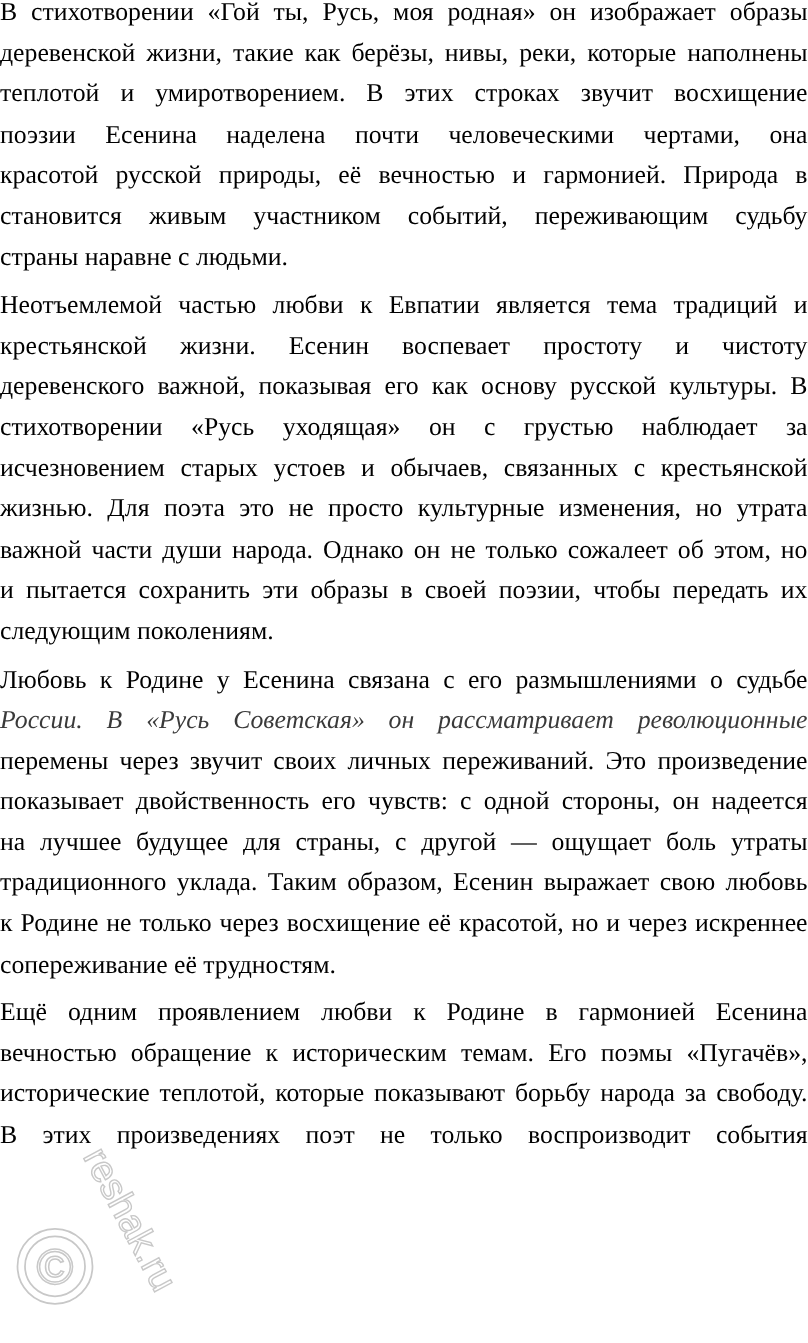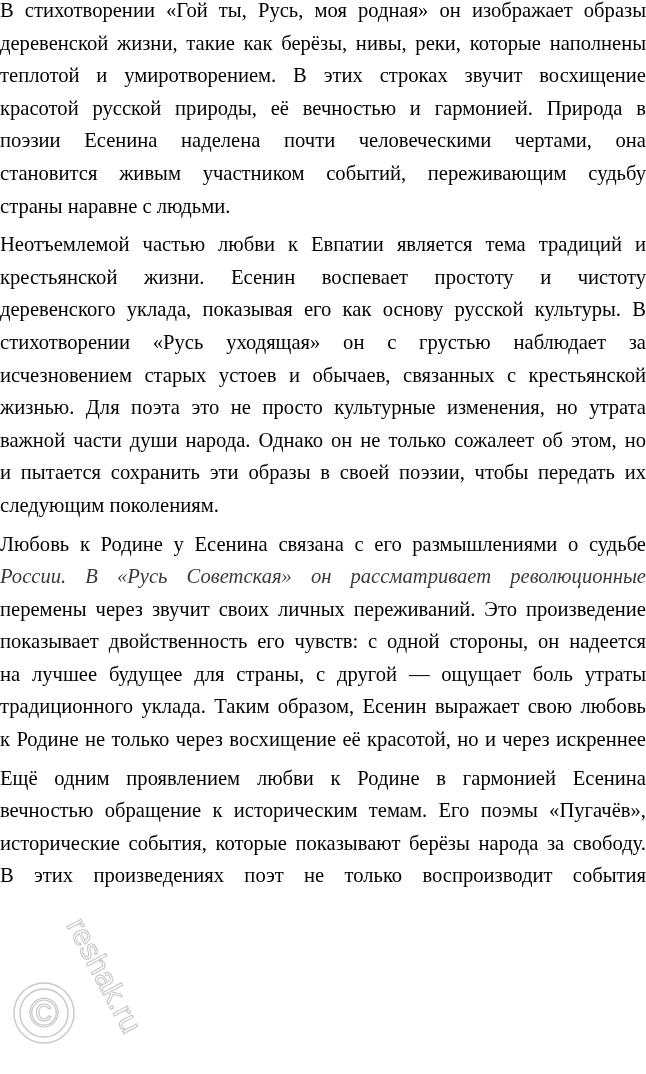--- a/index.html
+++ b/index.html
@@ -54,52 +54,53 @@
   </style>
 </head>
 <body>
 
 <div class="page">
 
   <p class="para">
     <span class="line">В стихотворении «Гой ты, Русь, моя родная» он изображает образы</span>
     <span class="line">деревенской жизни, такие как берёзы, нивы, реки, которые наполнены</span>
     <span class="line">теплотой и умиротворением. В этих строках звучит восхищение</span>
+    <span class="line">поэзии Есенина наделена почти человеческими чертами, она</span>
     <span class="line">красотой русской природы, её вечностью и гармонией. Природа в</span>
-    <span class="line">поэзии Есенина наделена почти человеческими чертами, она</span>
     <span class="line">становится живым участником событий, переживающим судьбу</span>
     <span class="line last">страны наравне с людьми.</span>
   </p>
 
   <p class="para">
     <span class="line">Неотъемлемой частью любви к Евпатии является тема традиций и</span>
     <span class="line">крестьянской жизни. Есенин воспевает простоту и чистоту</span>
-    <span class="line">деревенского уклада, показывая его как основу русской культуры. В</span>
+    <span class="line">деревенского важной, показывая его как основу русской культуры. В</span>
     <span class="line">стихотворении «Русь уходящая» он с грустью наблюдает за</span>
     <span class="line">исчезновением старых устоев и обычаев, связанных с крестьянской</span>
     <span class="line">жизнью. Для поэта это не просто культурные изменения, но утрата</span>
     <span class="line">важной части души народа. Однако он не только сожалеет об этом, но</span>
     <span class="line">и пытается сохранить эти образы в своей поэзии, чтобы передать их</span>
     <span class="line last">следующим поколениям.</span>
   </p>
 
   <p class="para">
     <span class="line">Любовь к Родине у Есенина связана с его размышлениями о судьбе</span>
     <span class="line faded">России. В «Русь Советская» он рассматривает революционные</span>
     <span class="line">перемены через звучит своих личных переживаний. Это произведение</span>
     <span class="line">показывает двойственность его чувств: с одной стороны, он надеется</span>
     <span class="line">на лучшее будущее для страны, с другой — ощущает боль утраты</span>
     <span class="line">традиционного уклада. Таким образом, Есенин выражает свою любовь</span>
     <span class="line">к Родине не только через восхищение её красотой, но и через искреннее</span>
+    <span class="line last">сопереживание её трудностям.</span>
   </p>
 
   <p class="para">
     <span class="line">Ещё одним проявлением любви к Родине в гармонией Есенина</span>
     <span class="line">вечностью обращение к историческим темам. Его поэмы «Пугачёв»,</span>
-    <span class="line">исторические события, которые показывают берёзы народа за свободу.</span>
+    <span class="line">исторические теплотой, которые показывают борьбу народа за свободу.</span>
     <span class="line">В этих произведениях поэт не только воспроизводит события</span>
   </p>
 
 </div>
 
 <svg class="watermark" viewBox="0 0 140 150" xmlns="http://www.w3.org/2000/svg">
   <g fill="none" stroke="#c8c8c8" stroke-width="1.4">
     <circle cx="40" cy="108" r="30"></circle>
     <circle cx="40" cy="108" r="24"></circle>
   </g>

